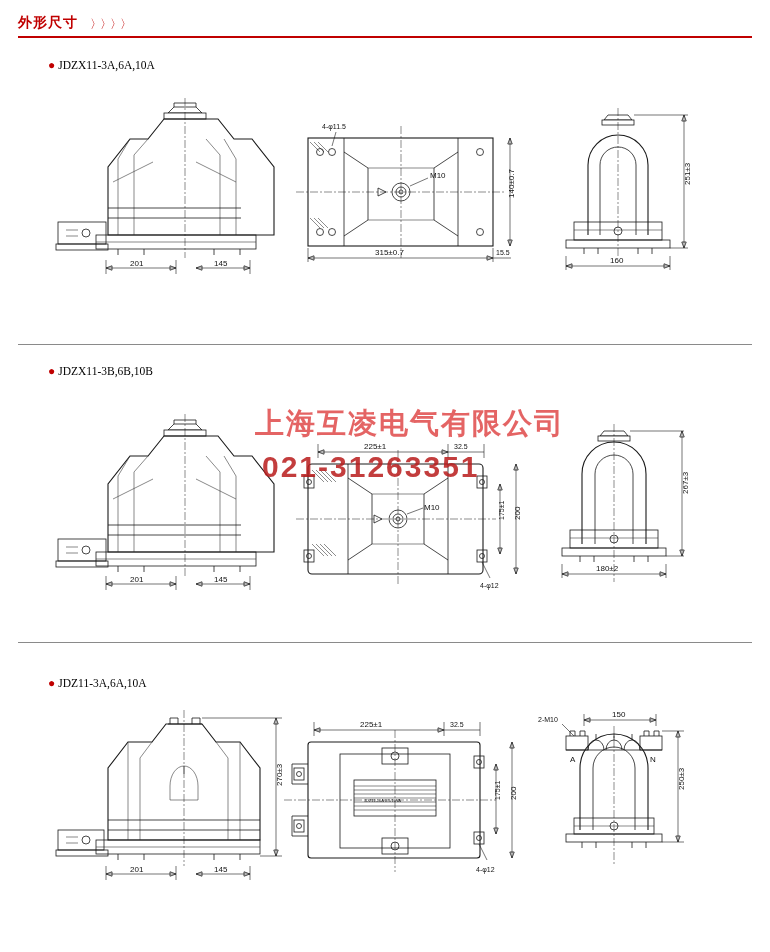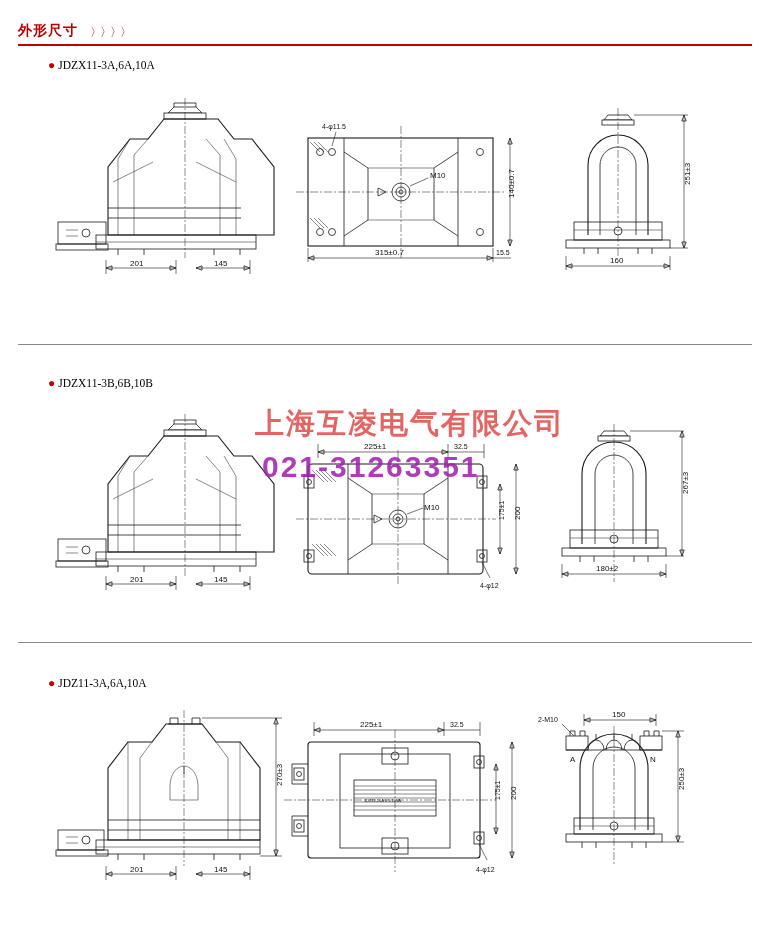--- a/index.html
+++ b/index.html
@@ -4,21 +4,21 @@
 <style>
   html,body{margin:0;padding:0;}
   body{
     width:770px;height:952px;background:#ffffff;
     font-family:"Liberation Sans", sans-serif;
     position:relative;overflow:hidden;
   }
   .page{position:relative;width:770px;height:952px;}
 
   
-  .hdr{position:absolute;left:18px;top:14px;width:734px;height:30px;margin-top:8px;}
+  .hdr{position:absolute;left:18px;top:14px;width:734px;height:30px;}
   .hdr-title{
     color:#c00000;font-size:14px;font-weight:bold;letter-spacing:1px;
     position:absolute;left:0;top:0;
   }
   .hdr-chev{
     position:absolute;left:72px;top:2px;color:#c00000;font-size:12px;letter-spacing:-2px;
   }
   .hdr-rule{
     position:absolute;left:0;top:22px;width:734px;height:2px;background:#c00000;
   }
@@ -44,21 +44,21 @@
 
   
   .wm{position:absolute;left:0;top:0;width:770px;height:952px;pointer-events:none;}
   .wm-1{
     position:absolute;left:255px;top:404px;
     font-size:29px;font-weight:bold;color:#e04a4a;opacity:.85;
     letter-spacing:2px;white-space:nowrap;
   }
   .wm-2{
     position:absolute;left:262px;top:450px;
-    font-size:30px;font-weight:bold;color:#a21caf;opacity:.85;
+    font-size:30px;font-weight:bold;color:#b91c1c;opacity:.85;
     letter-spacing:2px;white-space:nowrap;text-align:center;
   }
 </style>
 </head>
 <body>
 
 <div class="page">
 
   <div class="hdr">
     <div class="hdr-title">外形尺寸</div>
@@ -184,21 +184,21 @@
         <path class="dim" d="M548,176 h104"></path>
         <path class="dim" d="M548,166 v14 M652,166 v14"></path>
         <path class="ln" d="M548,176 l6,-2.2 v4.4 z M652,176 l-6,-2.2 v4.4 z"></path>
         <text class="t" x="592" y="173">160</text>
       </g>
     </svg>
   </div>
 
   <div class="sec-rule" style="top:344px;"></div>
 
-  <div class="sec-label" style="left:48px;top:376px;">
+  <div class="sec-label" style="left:48px;top:364px;">
     <span class="dot">●</span><span>JDZX11-3B,6B,10B</span>
   </div>
 
   <div class="draw" style="left:18px;top:392px;">
     <svg width="734" height="230" viewBox="0 0 734 230">
 
       <g>
         <path class="ln" d="M150,38 l6,-6 h22 l6,6 z"></path>
         <rect class="ln fillw" x="146" y="38" width="42" height="6"></rect>
         <path class="ln" d="M156,32 v-4 h22 v4"></path>

